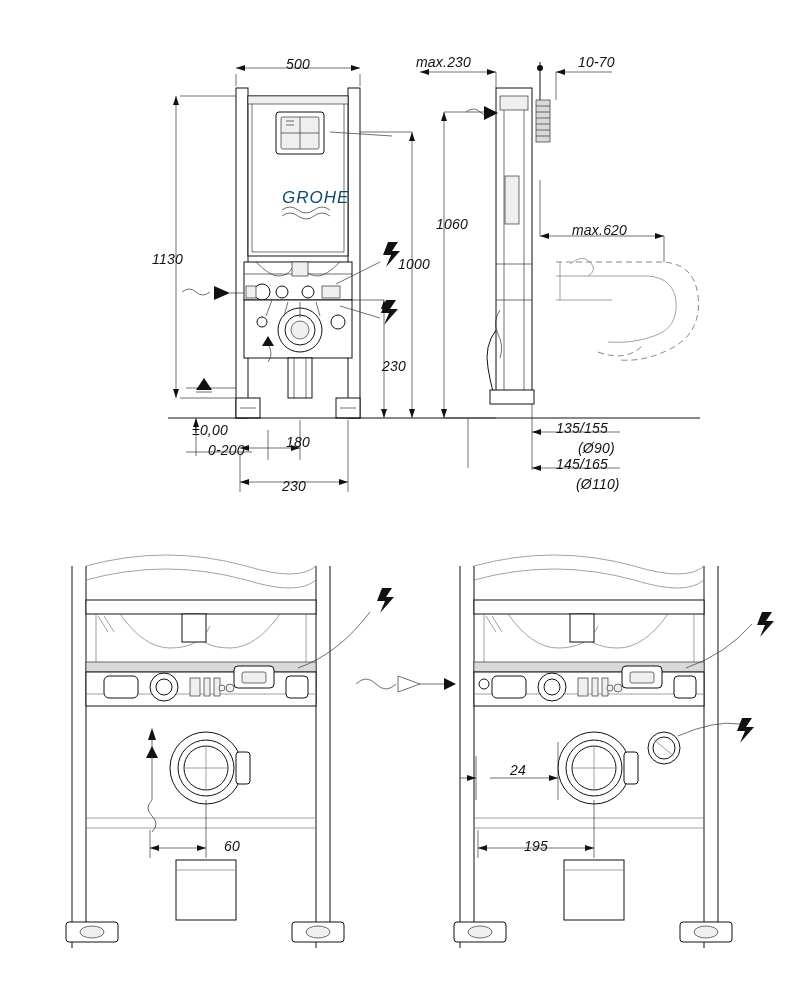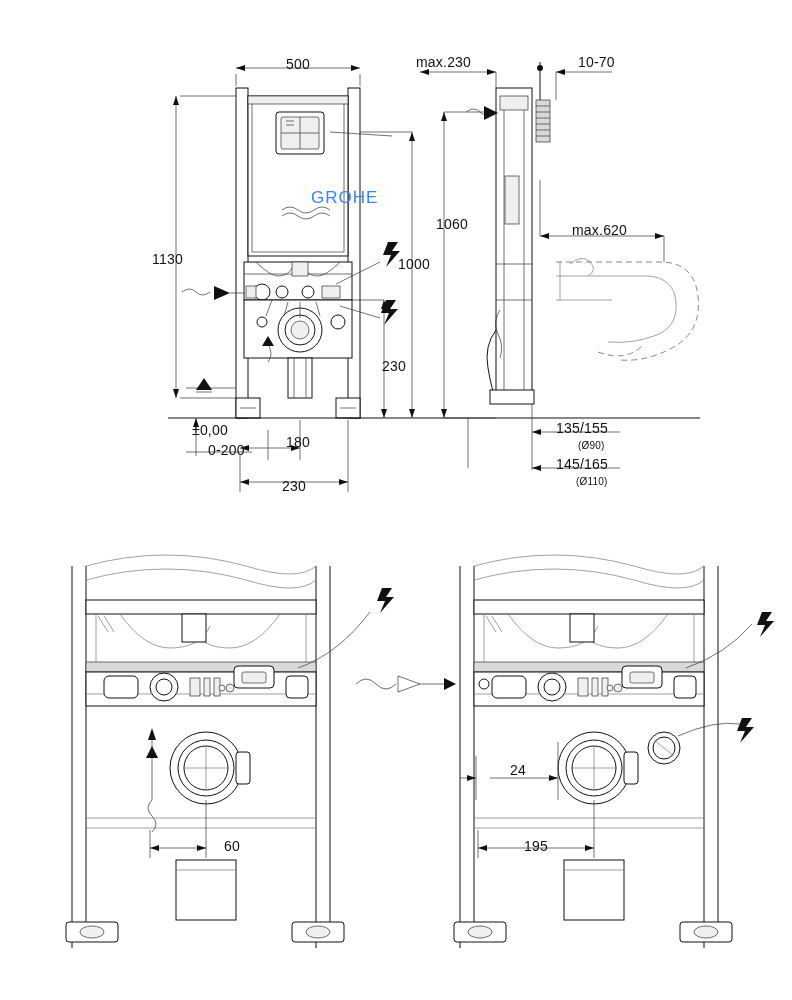--- a/index.html
+++ b/index.html
@@ -1,20 +1,20 @@
 <!DOCTYPE html>
 <html><head>
 <meta charset="utf-8">
 <style>
   html,body{margin:0;padding:0;background:#ffffff;}
   body{width:792px;height:1000px;font-family:"Liberation Sans",sans-serif;color:#1a1a1a;}
-  #stage{position:relative;width:792px;height:1000px;overflow:hidden;}
+  #stage{position:relative;width:792px;height:1000px;overflow:hidden;font-style:italic;}
   .dim{position:absolute;font-size:14px;color:#111;white-space:nowrap;letter-spacing:.2px;}
-  .dim.small{font-size:10px;}
-  .dim.brand{font-size:17px;letter-spacing:1px;color:#3b82f6;font-weight:400;margin-left:29px;}
+  .dim.small{font-size:14px;}
+  .dim.brand{font-size:17px;letter-spacing:1px;color:#0c4a6e;font-weight:400;}
   svg{position:absolute;left:0;top:0;}
   .ln{stroke:#111;stroke-width:1;fill:none;}
   .ln-thin{stroke:#333;stroke-width:.7;fill:none;}
   .ln-light{stroke:#7a7a7a;stroke-width:.7;fill:none;}
   .ln-dash{stroke:#555;stroke-width:.7;fill:none;stroke-dasharray:6 4;}
   .fillw{fill:#ffffff;stroke:#111;stroke-width:1;}
   .fillg{fill:#efefef;stroke:#333;stroke-width:.7;}
   .fillgd{fill:#d9d9d9;stroke:#333;stroke-width:.7;}
   .solid{fill:#111;stroke:none;}
 </style>

